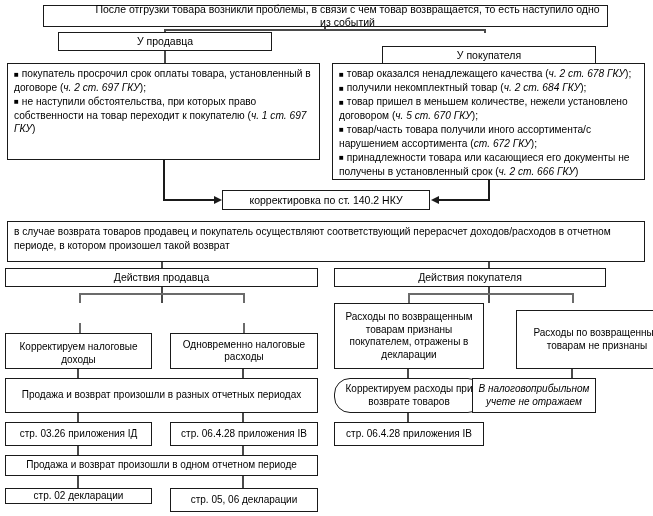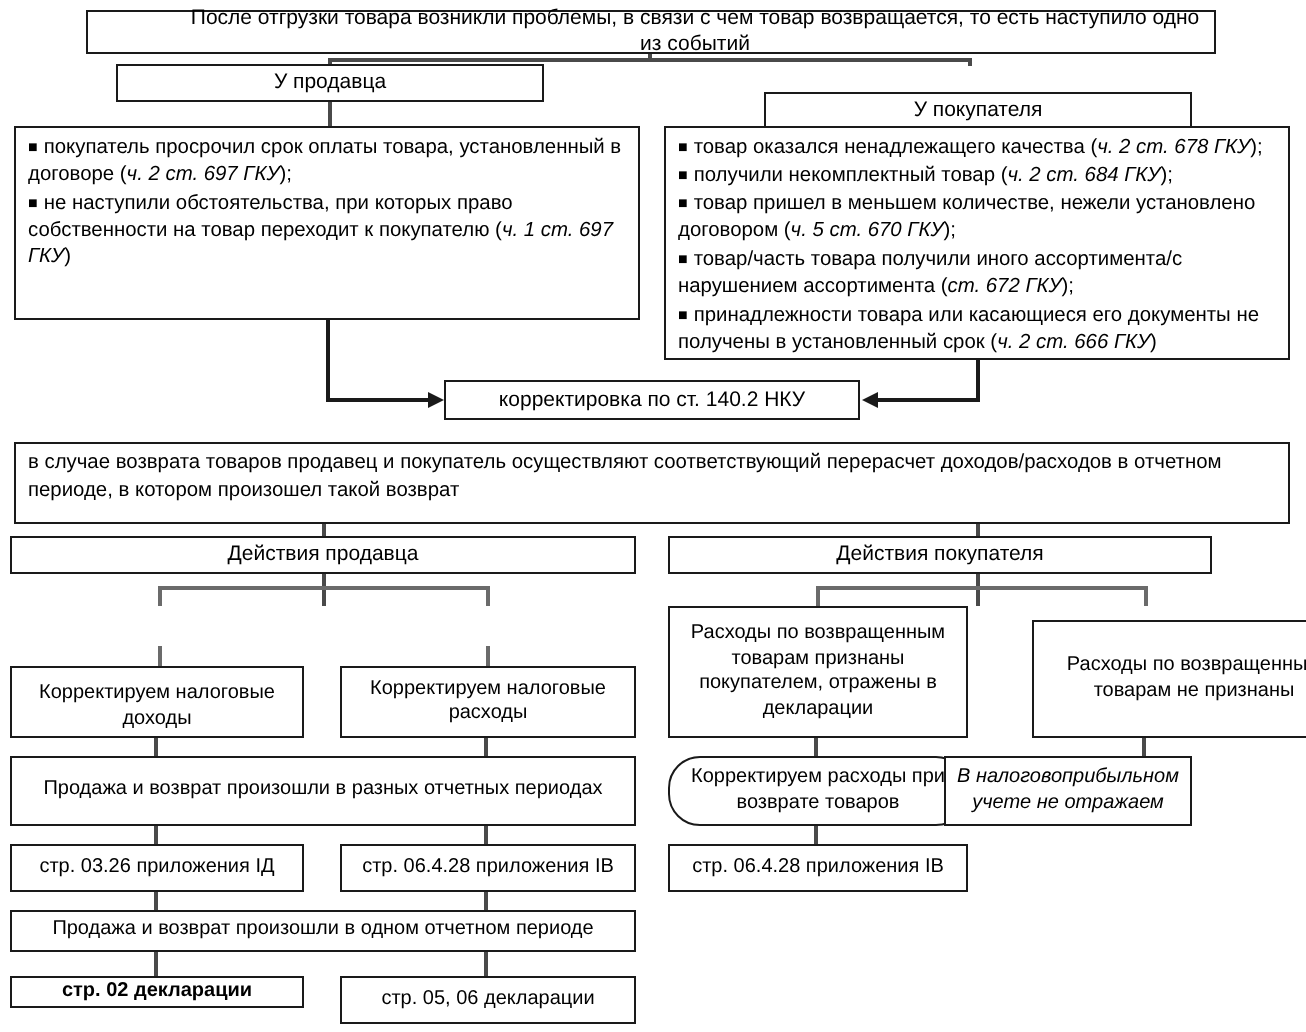--- a/index.html
+++ b/index.html
@@ -146,21 +146,21 @@
 
 
   <div class="ln v thin" style="left:79px;top:323px;height:10px;"></div>
   <div class="ln v thin" style="left:243px;top:323px;height:10px;"></div>
 
   <div class="box t-small" style="left:5px;top:333px;width:147px;height:36px;align-items:flex-end;">
     <span class="inner">Корректируем налоговые доходы</span>
   </div>
 
   <div class="box t-small" style="left:170px;top:333px;width:148px;height:36px;">
-    <span class="inner">Корректируем налоговые расходы</span>
+    <span class="inner">Одновременно налоговые расходы</span>
   </div>
 
   <div class="ln v" style="left:77px;top:369px;height:9px;"></div>
   <div class="ln v" style="left:242px;top:369px;height:9px;"></div>
 
   <div class="box t-small" style="left:5px;top:378px;width:313px;height:35px;">
     <span class="inner">Продажа и возврат произошли в разных отчетных периодах</span>
   </div>
 
   <div class="ln v" style="left:77px;top:413px;height:9px;"></div>
@@ -177,21 +177,21 @@
   <div class="ln v" style="left:77px;top:446px;height:9px;"></div>
   <div class="ln v" style="left:242px;top:446px;height:9px;"></div>
 
   <div class="box t-small" style="left:5px;top:455px;width:313px;height:21px;">
     <span class="inner">Продажа и возврат произошли в одном отчетном периоде</span>
   </div>
 
   <div class="ln v" style="left:77px;top:476px;height:12px;"></div>
   <div class="ln v" style="left:242px;top:476px;height:12px;"></div>
 
-  <div class="box t-small" style="left:5px;top:488px;width:147px;height:16px;font-weight:bold;">
+  <div class="box t-small" style="left:5px;top:488px;width:147px;height:16px;">
     <span class="inner">стр. 02 декларации</span>
   </div>
 
   <div class="box t-small" style="left:170px;top:488px;width:148px;height:24px;">
     <span class="inner">стр. 05, 06 декларации</span>
   </div>
 
   <div class="box t-title" style="left:334px;top:268px;width:272px;height:19px;">
     <span class="inner">Действия покупателя</span>
   </div>

